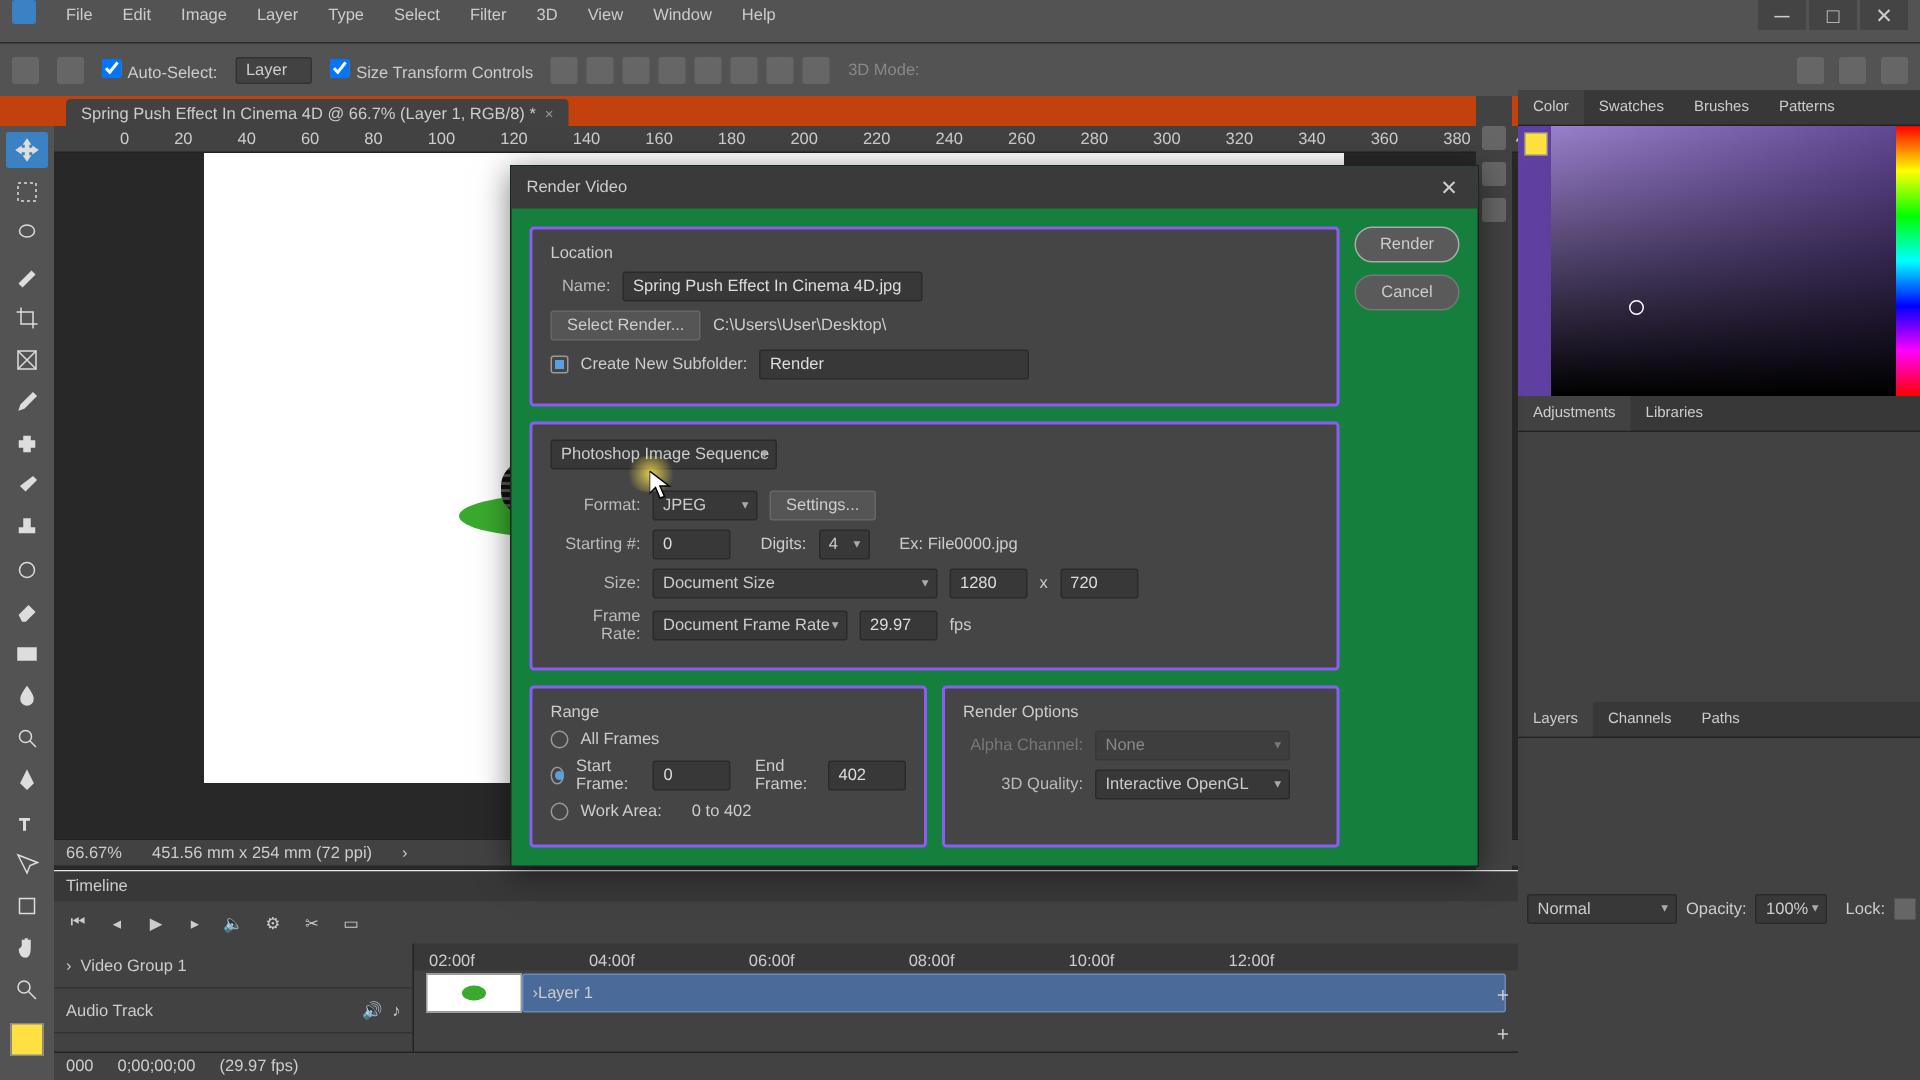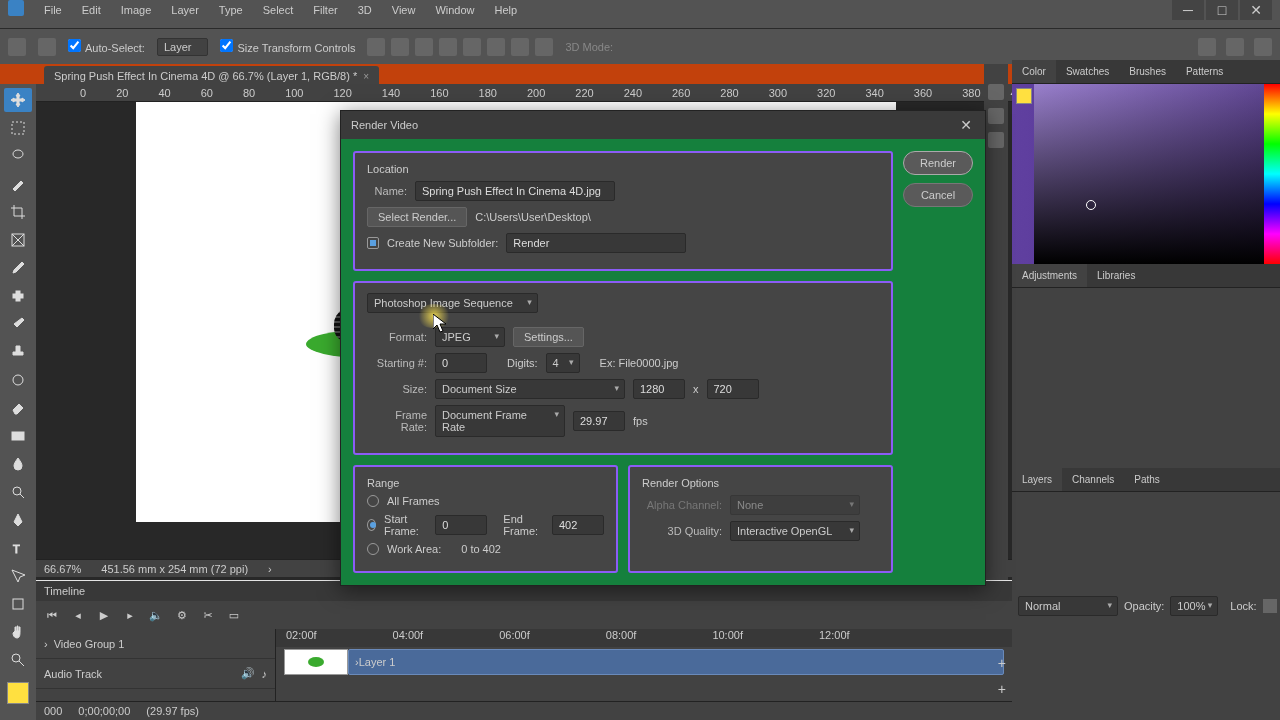--- a/index.html
+++ b/index.html
@@ -39,38 +39,38 @@
 .spring{position:absolute;left:170px;top:188px;width:120px;height:68px}
 .spring .base{position:absolute;bottom:0;left:0;width:120px;height:28px;background:#3aaa2e;border-radius:50%}
 .spring .coil{position:absolute;bottom:12px;left:28px;width:64px;height:44px;background:repeating-linear-gradient(0deg,#111 0 3px,#555 3px 5px);border-radius:50% 50% 40% 40%}
 .timeline{position:absolute;left:36px;right:268px;bottom:0;height:140px;background:#424242;border-top:1px solid #e5e5e5}
 .tlhead{height:20px;background:#383838;display:flex;align-items:center;padding:0 8px;font-size:10px}
 .tlctrl{height:28px;display:flex;align-items:center;padding:0 8px;gap:10px}
 .tlctrl .btn{width:16px;height:16px;display:flex;align-items:center;justify-content:center}
 .tltracks{width:240px;border-right:1px solid #222}
 .tltrack{height:30px;border-bottom:1px solid #333;display:flex;align-items:center;padding:0 8px;gap:6px}
 .tlclips{flex:1;position:relative}
-.tlruler{height:18px;background:#383838;font-size:9px;display:flex;gap:76px;padding-left:10px;align-items:flex-start}
+.tlruler{height:18px;background:#383838;font-size:9px;display:flex;gap:76px;padding-left:10px;align-items:flex-end}
 .clip{position:absolute;left:72px;top:20px;right:8px;height:26px;background:#4a6a9a;border:1px solid #6a8aba;border-radius:2px;display:flex;align-items:center;padding-left:6px;font-size:10px}
 .thumb{position:absolute;left:8px;top:20px;width:64px;height:26px;background:#fff;border:1px solid #999;display:flex;align-items:center;justify-content:center}
 .dialog{position:absolute;left:340px;top:110px;width:646px;background:#15803d;border:1px solid #222;box-shadow:0 4px 20px rgba(0,0,0,.5);z-index:50}
 .dlgtitle{height:28px;background:#3a3a3a;display:flex;align-items:center;padding:0 10px}
 .dlgtitle .x{margin-left:auto;width:18px;height:18px;display:flex;align-items:center;justify-content:center;font-size:14px}
 .dlgbody{padding:12px;display:flex;gap:10px}
 .dlgmain{flex:1;display:flex;flex-direction:column;gap:10px}
 .dlgside{width:70px;display:flex;flex-direction:column;gap:8px}
 .dlgbtn{background:#5a5a5a;border:1px solid #777;border-radius:14px;padding:5px 0;text-align:center}
 .dlgbtn.primary{border-color:#aaa}
 .section{background:#454545;border:2px solid #8b5cf6;border-radius:3px;padding:10px 12px}
 .row{display:flex;align-items:center;gap:8px;margin:6px 0}
 .lbl{width:80px;text-align:right;color:#bbb}
 .lbl.dis{color:#777}
 .input{background:#383838;border:1px solid #2a2a2a;padding:3px 6px;border-radius:2px;flex:1;color:#ddd}
 .input.narrow{flex:none;width:52px}
-.dropdown{background:#383838;border:1px solid #2a2a2a;padding:3px 24px 3px 6px;border-radius:2px;position:relative}
+.dropdown{background:#383838;border:1px solid #2a2a2a;padding:3px 4px 3px 6px;border-radius:2px;position:relative}
 .dropdown::after{content:"▾";position:absolute;right:5px;top:3px;font-size:9px;color:#aaa}
 .btn-flat{background:#555;border:1px solid #666;padding:3px 10px;border-radius:2px}
 .radio,.check{width:12px;height:12px;border:1px solid #999;border-radius:50%;display:inline-block;position:relative}
 .check{border-radius:2px}
 .radio.on::after,.check.on::after{content:"";position:absolute;left:2px;top:2px;width:6px;height:6px;background:#5aa0e0;border-radius:50%}
 .check.on::after{border-radius:0;background:#5aa0e0}
 .sections-pair{display:flex;gap:10px}
 .sections-pair .section{flex:1}
 .hl{position:absolute;left:416px;top:304px;width:36px;height:24px;background:radial-gradient(circle,rgba(255,230,80,.85),rgba(255,230,80,0) 70%);border-radius:50%;z-index:60;pointer-events:none}
 .cursor{position:absolute;left:433px;top:314px;z-index:61;pointer-events:none}

